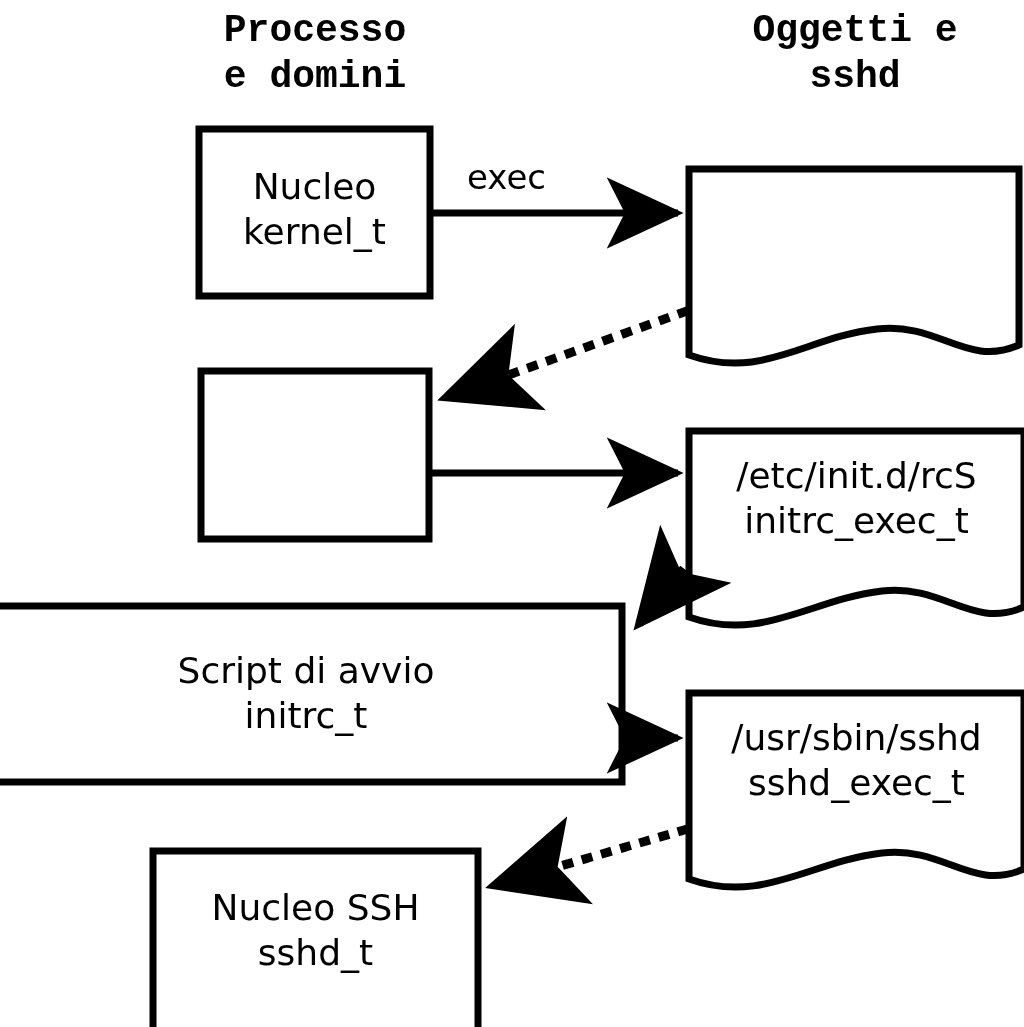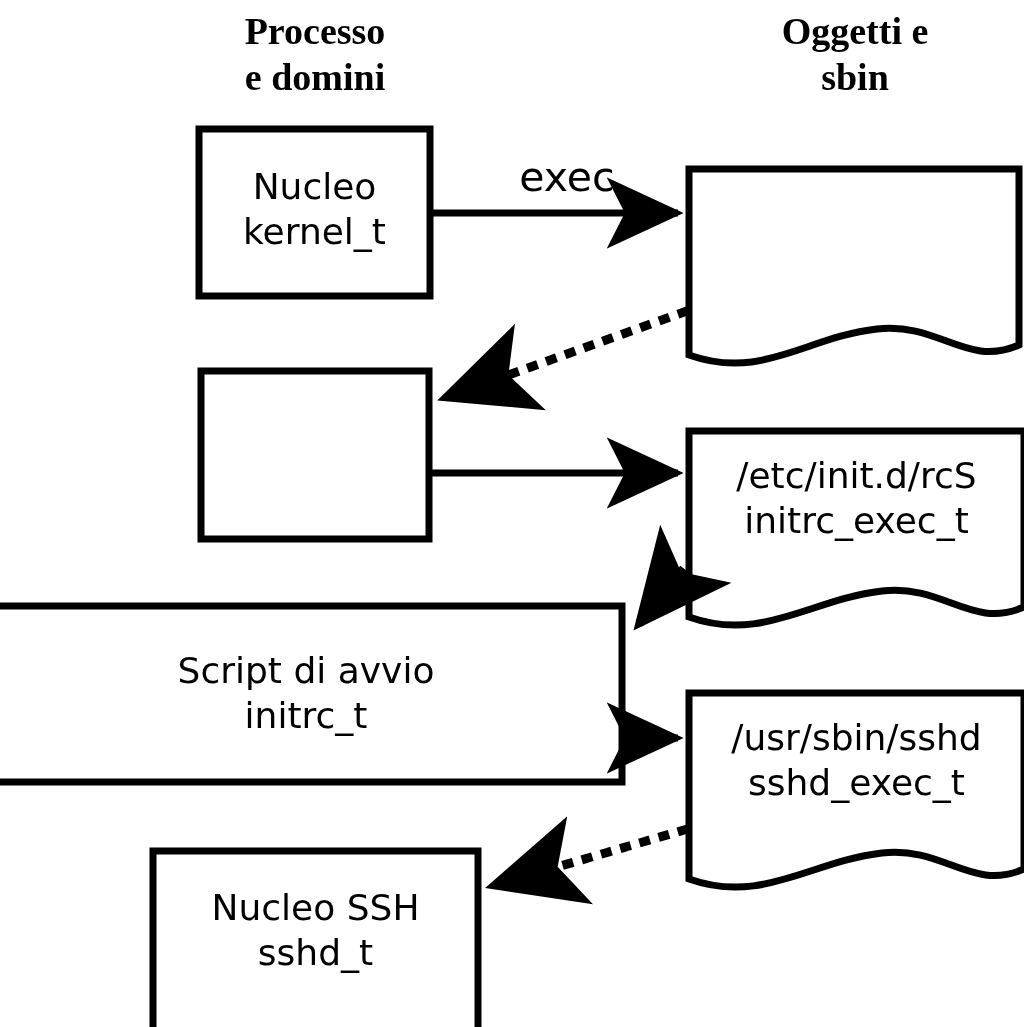--- a/index.html
+++ b/index.html
@@ -19,57 +19,57 @@
   }
   svg.layer {
     position: absolute;
     top: 0;
     left: 0;
     width: 1024px;
     height: 1027px;
   }
   .col-title {
     position: absolute;
-    font-family: Liberation Serif, serif;
+    font-family: Liberation Mono, monospace;
     font-weight: bold;
     font-size: 38px;
     line-height: 46px;
     text-align: center;
     color: #000000;
     white-space: pre-line;
   }
   .node-label {
     position: absolute;
     font-family: "DejaVu Sans", sans-serif;
     font-weight: normal;
     font-size: 36px;
     line-height: 45px;
     text-align: center;
     color: #000000;
     white-space: pre-line;
   }
   .edge-label {
     position: absolute;
     font-family: "DejaVu Sans", sans-serif;
-    font-size: 41px;
+    font-size: 34px;
     line-height: 38px;
-    text-align: center;
+    text-align: left;
     color: #000000;
   }
 </style>
 </head>
 <body>
 
 <div id="canvas">
 
   <div class="col-title" style="left:165px; top:8px; width:300px;">Processo
 e domini</div>
 
   <div class="col-title" style="left:705px; top:8px; width:300px;">Oggetti e
-sbin</div>
+sshd</div>
 
   <svg class="layer" viewBox="0 0 1024 1027">
     <defs>
       <marker id="arrowSolid" markerWidth="11" markerHeight="11" refX="10.2" refY="5.5" orient="auto" markerUnits="strokeWidth">
         <path d="M0,0.4 L11,5.5 L0,10.6 L2.6,5.5 Z" fill="#000000"></path>
       </marker>
       <marker id="arrowDot" markerWidth="11" markerHeight="11" refX="10.2" refY="5.5" orient="auto" markerUnits="strokeWidth">
         <path d="M0,0.4 L11,5.5 L0,10.6 L2.6,5.5 Z" fill="#000000"></path>
       </marker>
     </defs>

